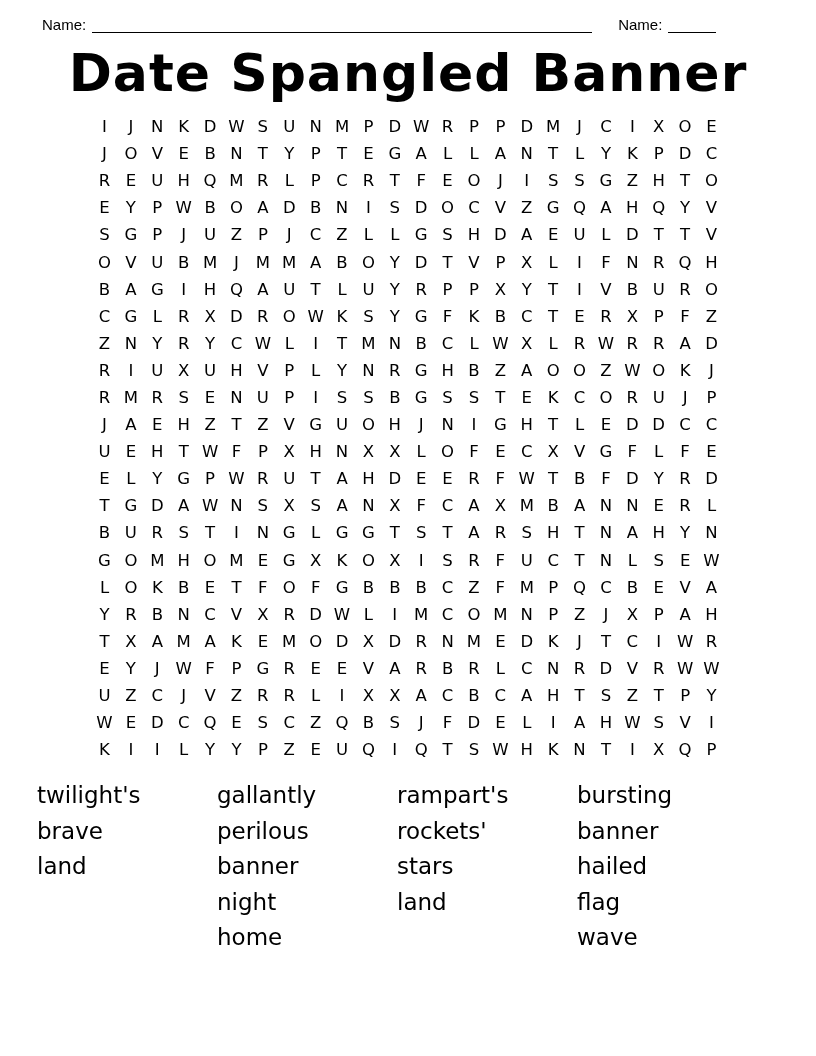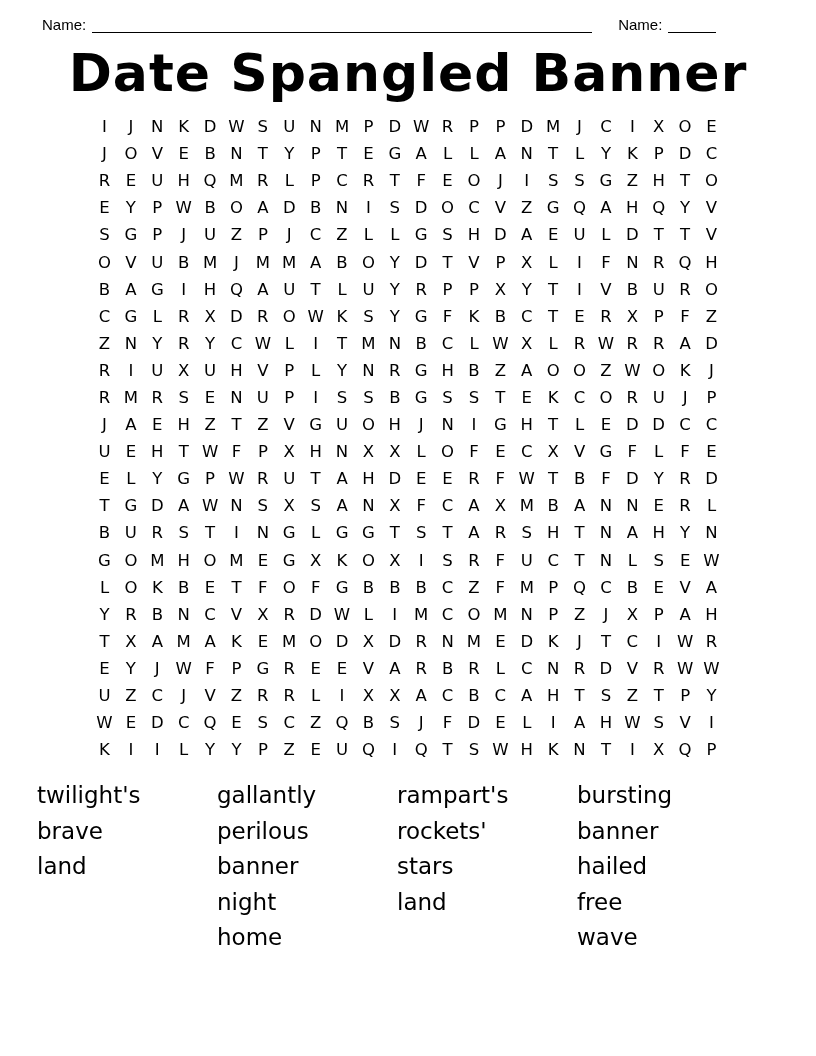--- a/index.html
+++ b/index.html
@@ -737,16 +737,16 @@
     <div class="word-col">
       <div class="word-item">rampart's</div>
       <div class="word-item">rockets'</div>
       <div class="word-item">stars</div>
       <div class="word-item">land</div>
     </div>
     <div class="word-col">
       <div class="word-item">bursting</div>
       <div class="word-item">banner</div>
       <div class="word-item">hailed</div>
-      <div class="word-item">free</div>
+      <div class="word-item">flag</div>
       <div class="word-item">wave</div>
     </div>
   </div>
 
 </body></html>

